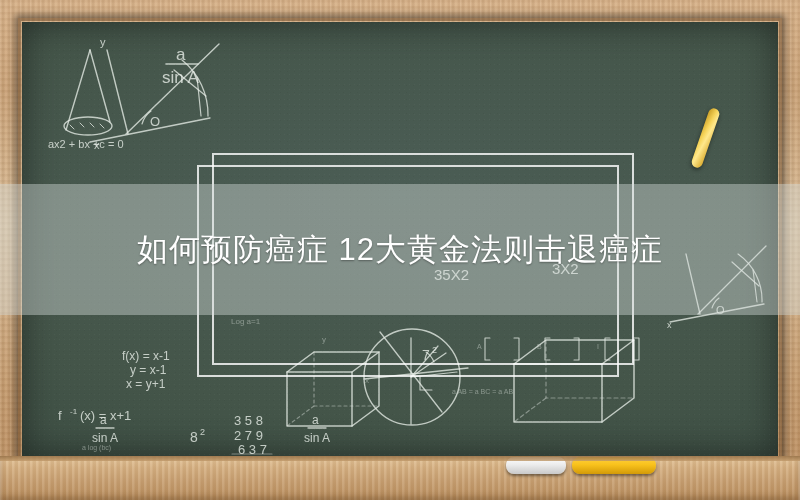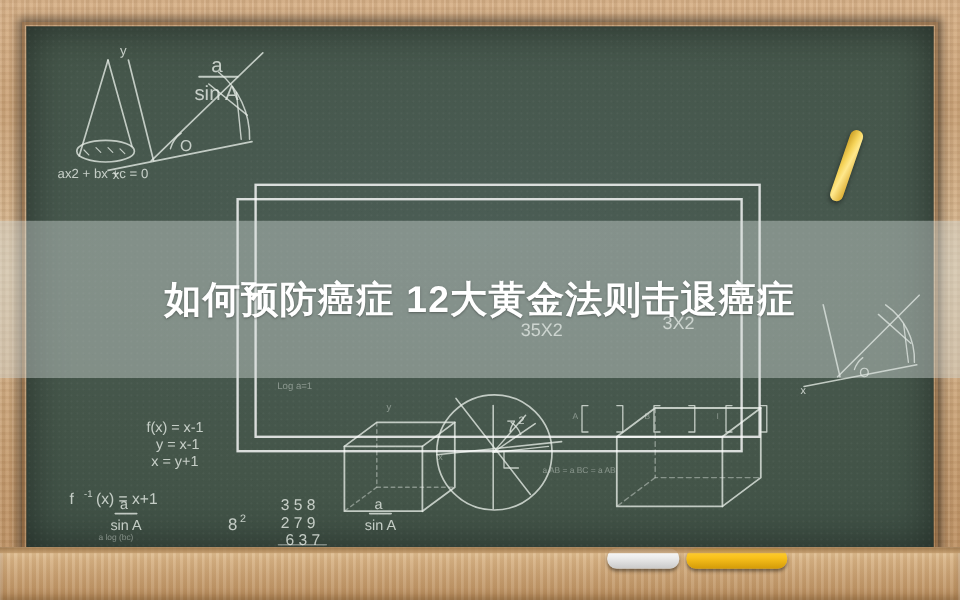--- a/index.html
+++ b/index.html
@@ -63,21 +63,21 @@
   
   #band{position:absolute;left:0;top:184px;width:800px;height:131px;
         background:rgba(214,222,219,.42);
         z-index:6;pointer-events:none;}
 
   
   #headline{position:absolute;left:0;top:184px;width:800px;height:131px;
         display:flex;align-items:center;justify-content:center;
         z-index:7;}
   #headline span{color:#ffffff;font-size:31px;letter-spacing:1px;
-        font-weight:700;white-space:nowrap;
+        font-weight:400;white-space:nowrap;
         text-shadow:0 1px 2px rgba(0,0,0,.35);}
 
   
   #chalk-yellow-top{position:absolute;left:678px;top:85px;width:11px;height:62px;
         border-radius:6px;transform:rotate(19deg);z-index:5;
         background:linear-gradient(100deg,#c89b21 0%,#f6d45a 35%,#ffe88c 55%,#d9a92c 100%);
         box-shadow:0 2px 4px rgba(0,0,0,.45);}
   .tray-chalk{position:absolute;height:17px;border-radius:8px;z-index:8;
         box-shadow:0 2px 3px rgba(0,0,0,.45);}
   #chalk-white-tray{left:506px;top:457px;width:60px;

